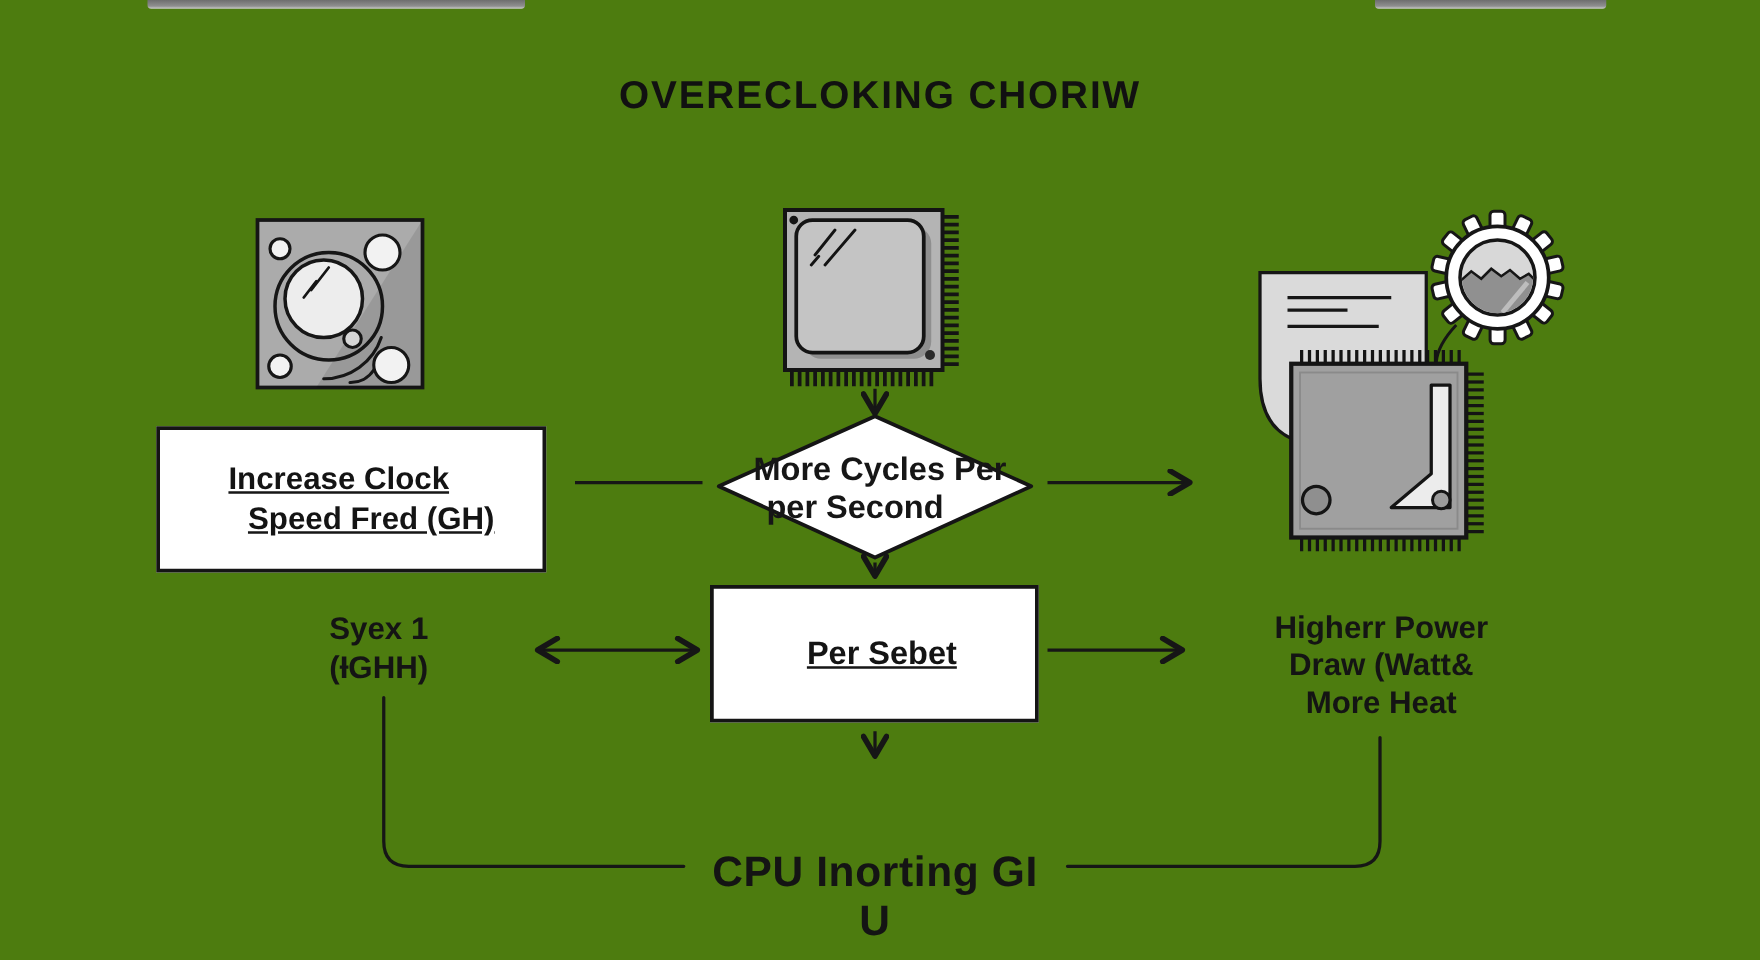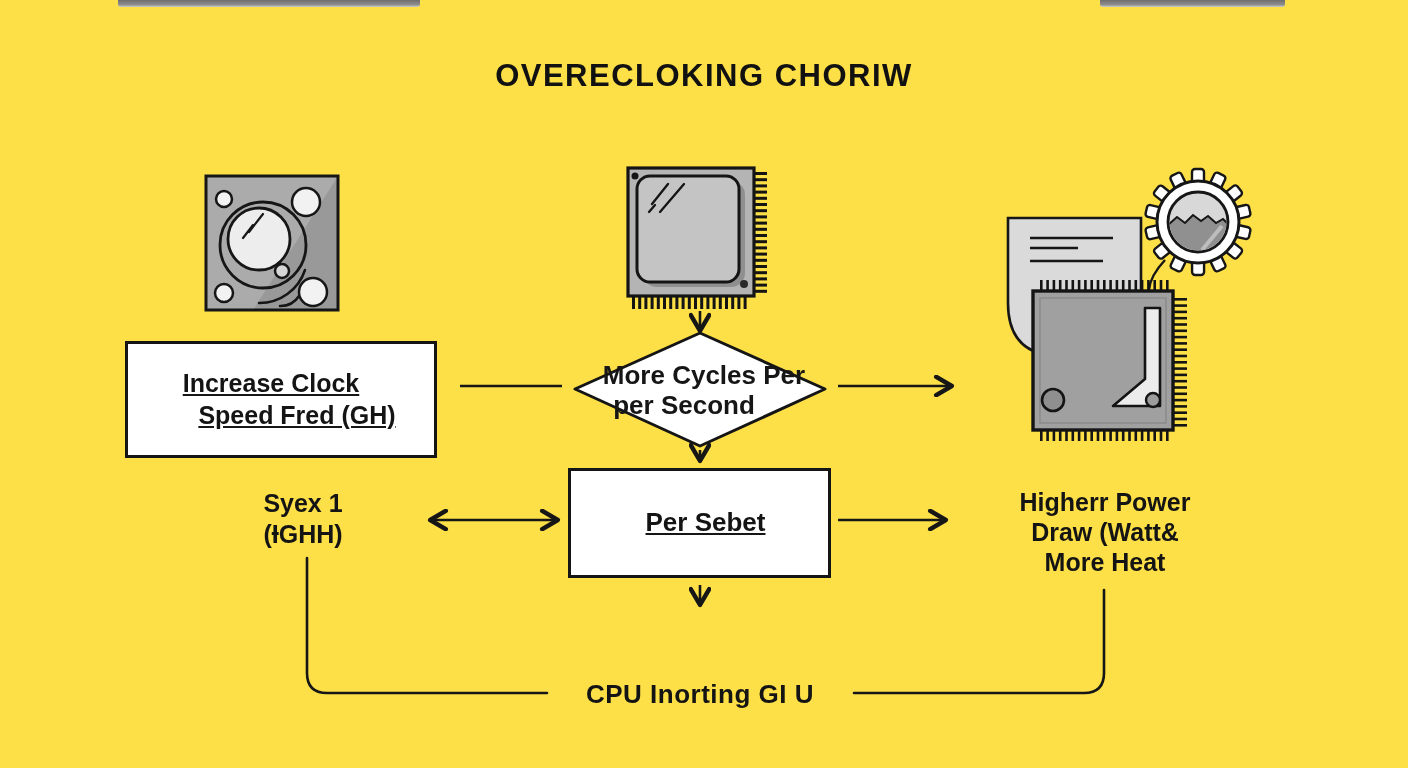--- a/index.html
+++ b/index.html
@@ -1,32 +1,32 @@
 <!DOCTYPE html>
 <html><head>
 <meta charset="utf-8">
 <style>
   * { margin:0; padding:0; box-sizing:border-box; }
   html,body { width:1408px; height:768px; overflow:hidden; }
   body { font-family:"Liberation Sans", sans-serif; background:#fdfdfd; color:#161616; }
-  .stage { position:relative; width:1408px; height:768px; background:#fde047; }
+  .stage { position:relative; width:1408px; height:768px; background:#4d7c0f; }
   .abs { position:absolute; }
   .artifact-bar { position:absolute; top:0; height:7px; background:linear-gradient(180deg,#6e6e6e 0%,#8f8f8f 70%,#cfcfcf 100%); border-radius:0 0 3px 3px; }
   .title { left:0; right:0; top:58px; text-align:center; font-size:31px; font-weight:700; letter-spacing:1.5px; color:#111; }
   .box { background:#ffffff; border:3px solid #151515; display:flex; flex-direction:column; justify-content:center; align-items:center;text-decoration:underline; }
   .box-text, .free-text { font-weight:700; color:#141414; }
   .left-box { left:125px; top:341px; width:312px; height:117px; }
   .left-box .line { font-size:25px; line-height:1.25; }
   .center-box { left:568px; top:468px; width:263px; height:110px; }
   .center-box .line { font-size:26px; line-height:1.22; }
   .diamond-text { left:564px; top:361px; width:280px; text-align:center; font-weight:700; font-size:26px; line-height:1.15; }
   .left-label { left:223px; top:488px; width:160px; text-align:center; font-weight:700; font-size:25px; line-height:1.24; }
   .right-label { left:985px; top:487px; width:240px; text-align:center; font-weight:700; font-size:25px; line-height:1.2; }
   .cpu-label { left:630px; top:620px; width:140px; text-align:center; font-weight:700; font-size:32px; }
-  .bottom-label { left:555px; top:679px; width:290px; text-align:center; font-weight:700; font-size:26px; letter-spacing:0.5px; }
+  .bottom-label { left:555px; top:679px; width:290px; text-align:center; font-weight:700; font-size:34px; letter-spacing:0.5px; }
   svg { display:block; }
 </style>
 </head>
 <body>
 
 <div class="stage">
 
   <div class="artifact-bar" style="left:118px; width:302px;"></div>
   <div class="artifact-bar" style="left:1100px; width:185px;"></div>
 

